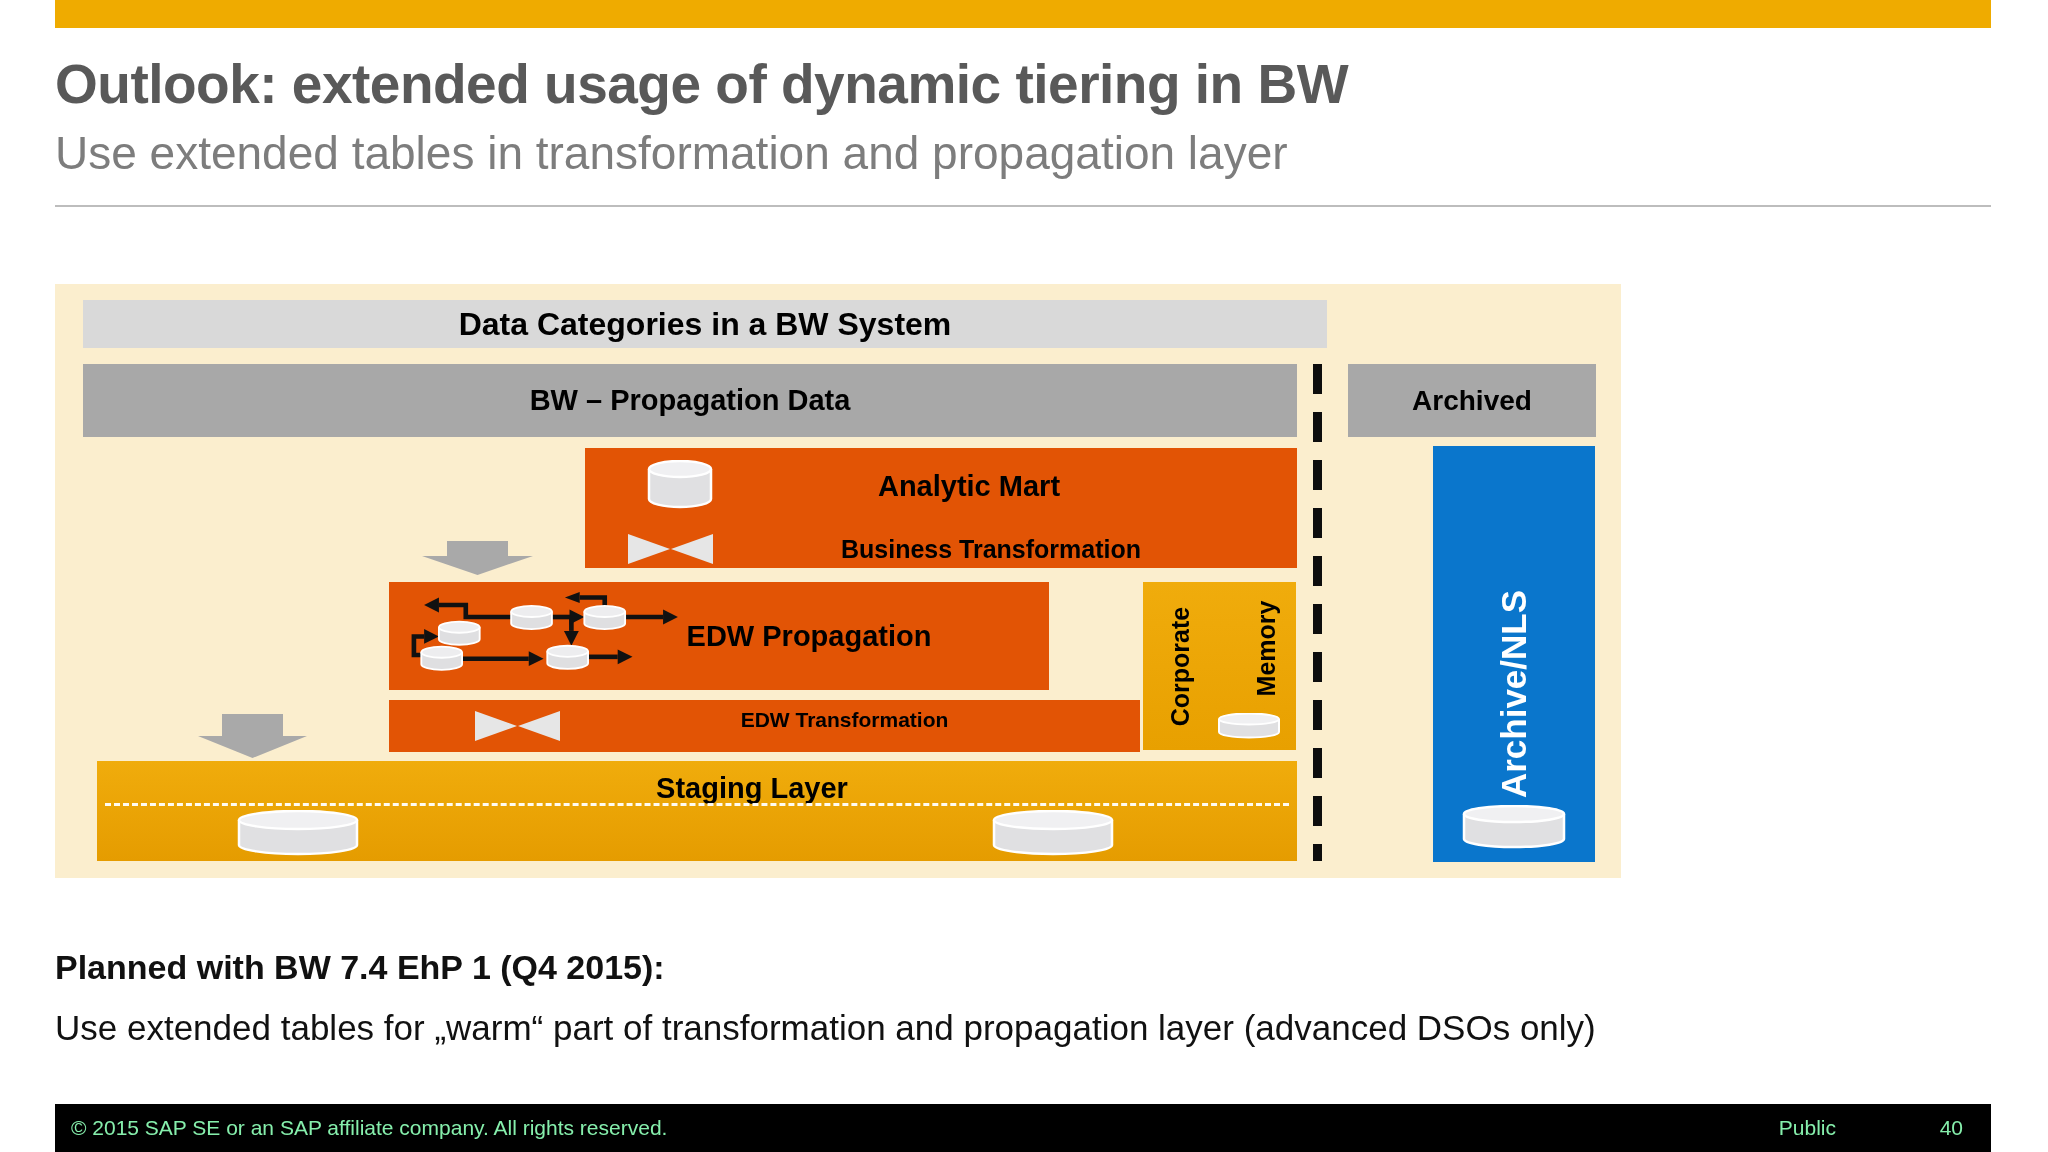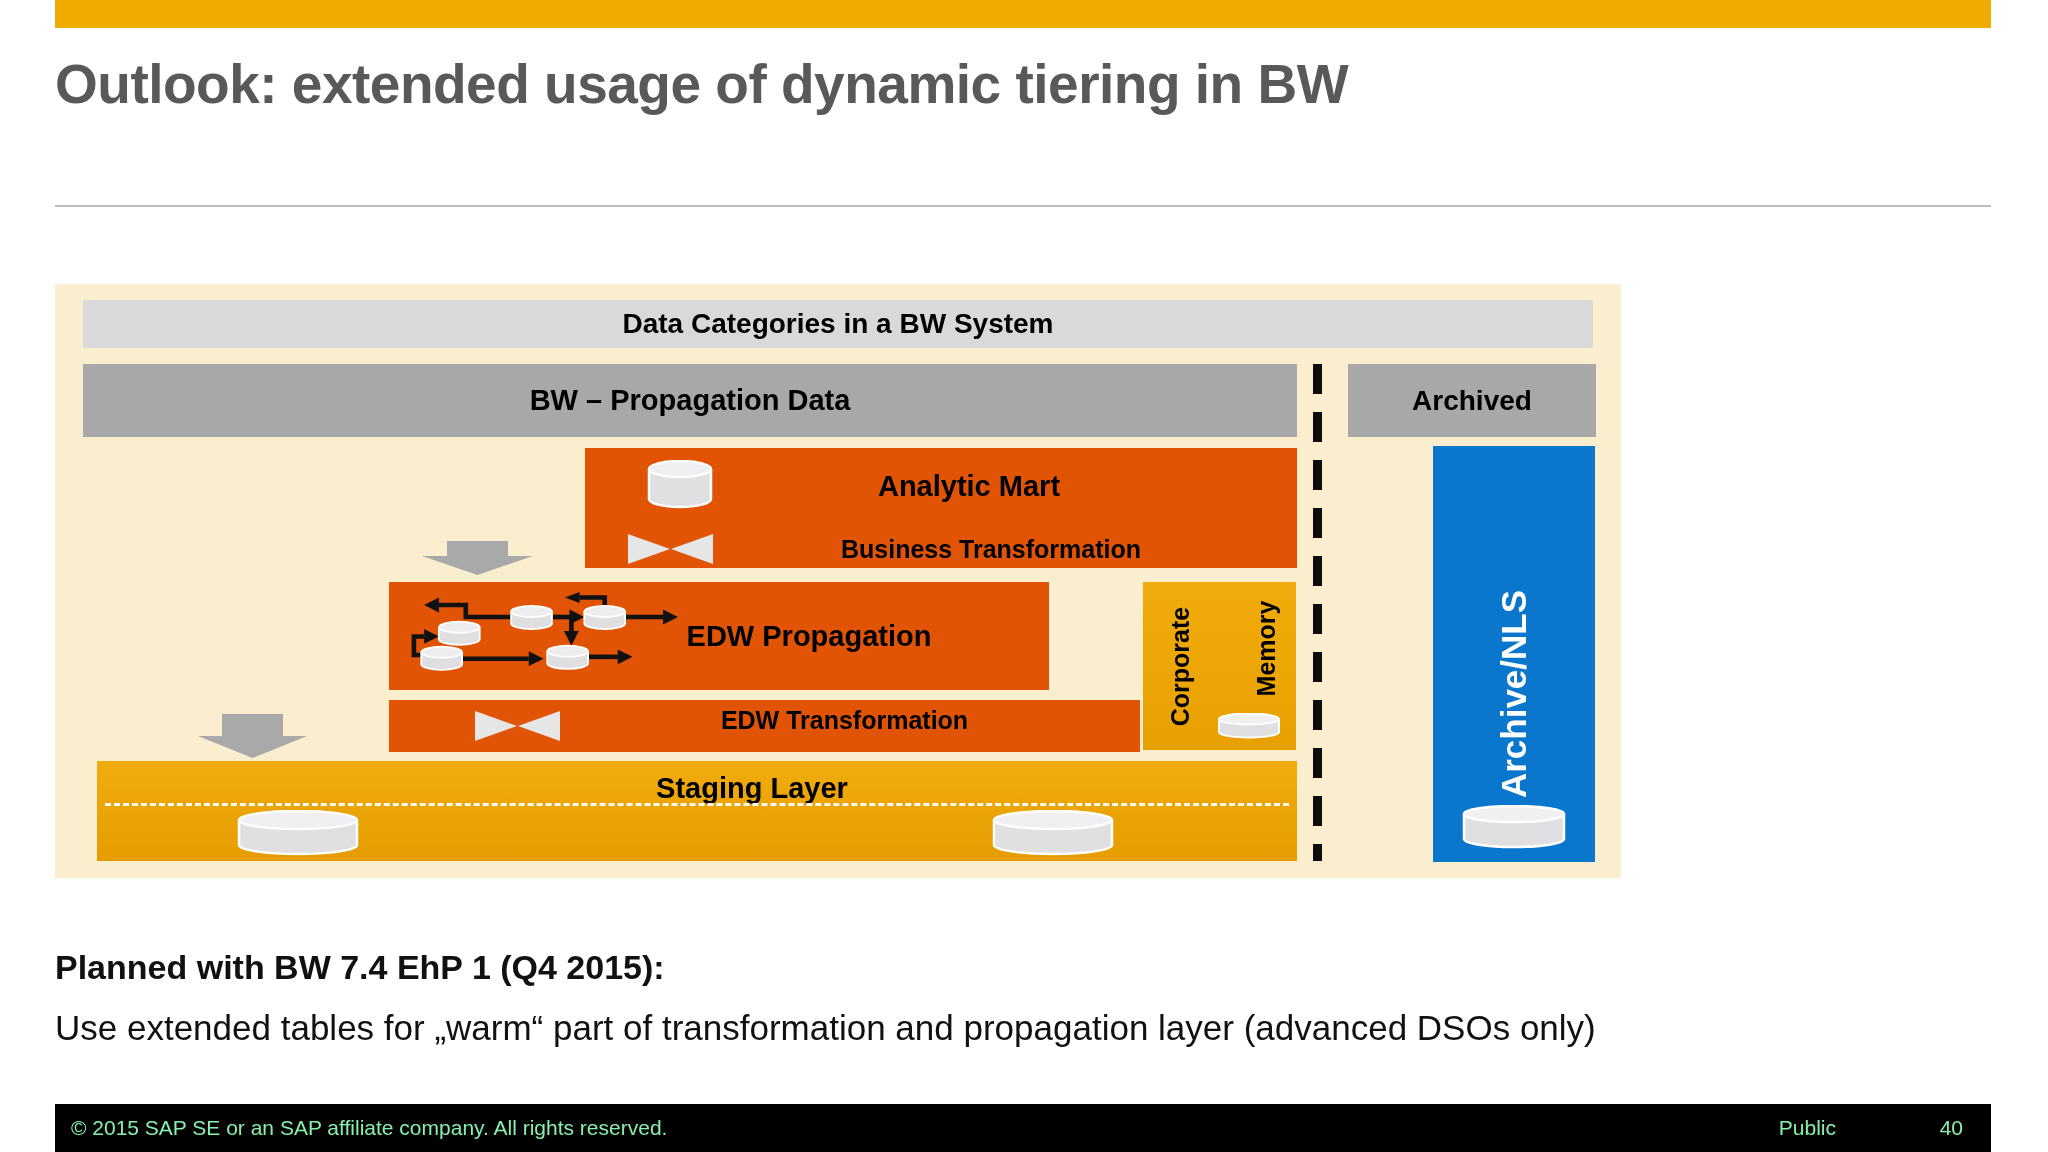--- a/index.html
+++ b/index.html
@@ -9,39 +9,39 @@
 
   
   .topbar{left:55px;top:0;width:1936px;height:28px;background:#EFAB00;}
   .title{left:55px;top:52px;font-size:55px;font-weight:bold;color:#595959;letter-spacing:-0.5px;}
   .subtitle{left:55px;top:126px;font-size:46px;color:#7D7D7D;}
   .rule{left:55px;top:205px;width:1936px;height:2px;background:#BDBDBD;}
 
   
   .canvas{left:55px;top:284px;width:1566px;height:594px;background:#FBEECE;}
   .bar{display:flex;align-items:center;justify-content:center;font-weight:bold;}
-  .catbar{left:28px;top:16px;width:1510px;height:48px;background:#D9D9D9;font-size:28px;}
+  .catbar{left:28px;top:16px;width:1244px;height:48px;background:#D9D9D9;font-size:32px;}
   .opbar{left:28px;top:80px;width:1214px;height:73px;background:#A8A8A8;font-size:29px;}
   .archbar{left:1293px;top:80px;width:248px;height:73px;background:#A8A8A8;font-size:28px;}
   .dashline{left:1258px;top:80px;width:9px;height:497px;
     background:repeating-linear-gradient(to bottom,#0d0d0d 0px,#0d0d0d 30px,transparent 30px,transparent 48px);}
 
   .orange{background:#E25405;}
   .ambox{left:530px;top:164px;width:712px;height:120px;}
   .am-label{left:0;right:0;top:14px;height:48px;padding-left:56px;display:flex;align-items:center;
             justify-content:center;font-size:29px;font-weight:bold;}
   .bt-label{left:0;right:0;top:84px;height:34px;padding-left:100px;display:flex;align-items:center;
             justify-content:center;font-size:25px;font-weight:bold;}
 
   .propbox{left:334px;top:298px;width:660px;height:108px;}
   .prop-label{left:280px;right:100px;top:0;height:108px;display:flex;align-items:center;
               justify-content:center;font-size:29px;font-weight:bold;}
   .transbox{left:334px;top:416px;width:751px;height:52px;}
   .trans-label{left:200px;right:40px;top:0;height:40px;display:flex;align-items:center;
-               justify-content:center;font-size:25px;font-weight:bold;}
+               justify-content:center;font-size:21px;font-weight:bold;}
 
   .gold{background:linear-gradient(180deg,#F0AC0C,#E8A000);}
   .cmbox{left:1088px;top:298px;width:153px;height:168px;}
   .vwrap{display:flex;align-items:center;justify-content:center;}
   .vtext{transform:rotate(-90deg);white-space:nowrap;font-size:25px;font-weight:bold;}
   .corp-wrap{left:14px;top:0;width:48px;height:168px;}
   .mem-wrap{left:100px;top:0;width:48px;height:132px;}
 
   .staging{left:42px;top:477px;width:1200px;height:100px;
            background:linear-gradient(180deg,#F0AC0C,#E59C00);}
@@ -64,20 +64,21 @@
 
   svg{display:block;}
 </style>
 </head>
 <body>
 
 <div class="slide">
 
   <div class="abs topbar"></div>
   <div class="abs title">Outlook: extended usage of dynamic tiering in BW</div>
+  <div class="abs subtitle">Use extended tables in transformation and propagation layer</div>
   <div class="abs rule"></div>
 
   <div class="abs canvas">
 
     <div class="abs bar catbar">
       <span>Data Categories in a BW System</span>
     </div>
 
     <div class="abs bar opbar">
       <span>BW – Propagation Data</span>

